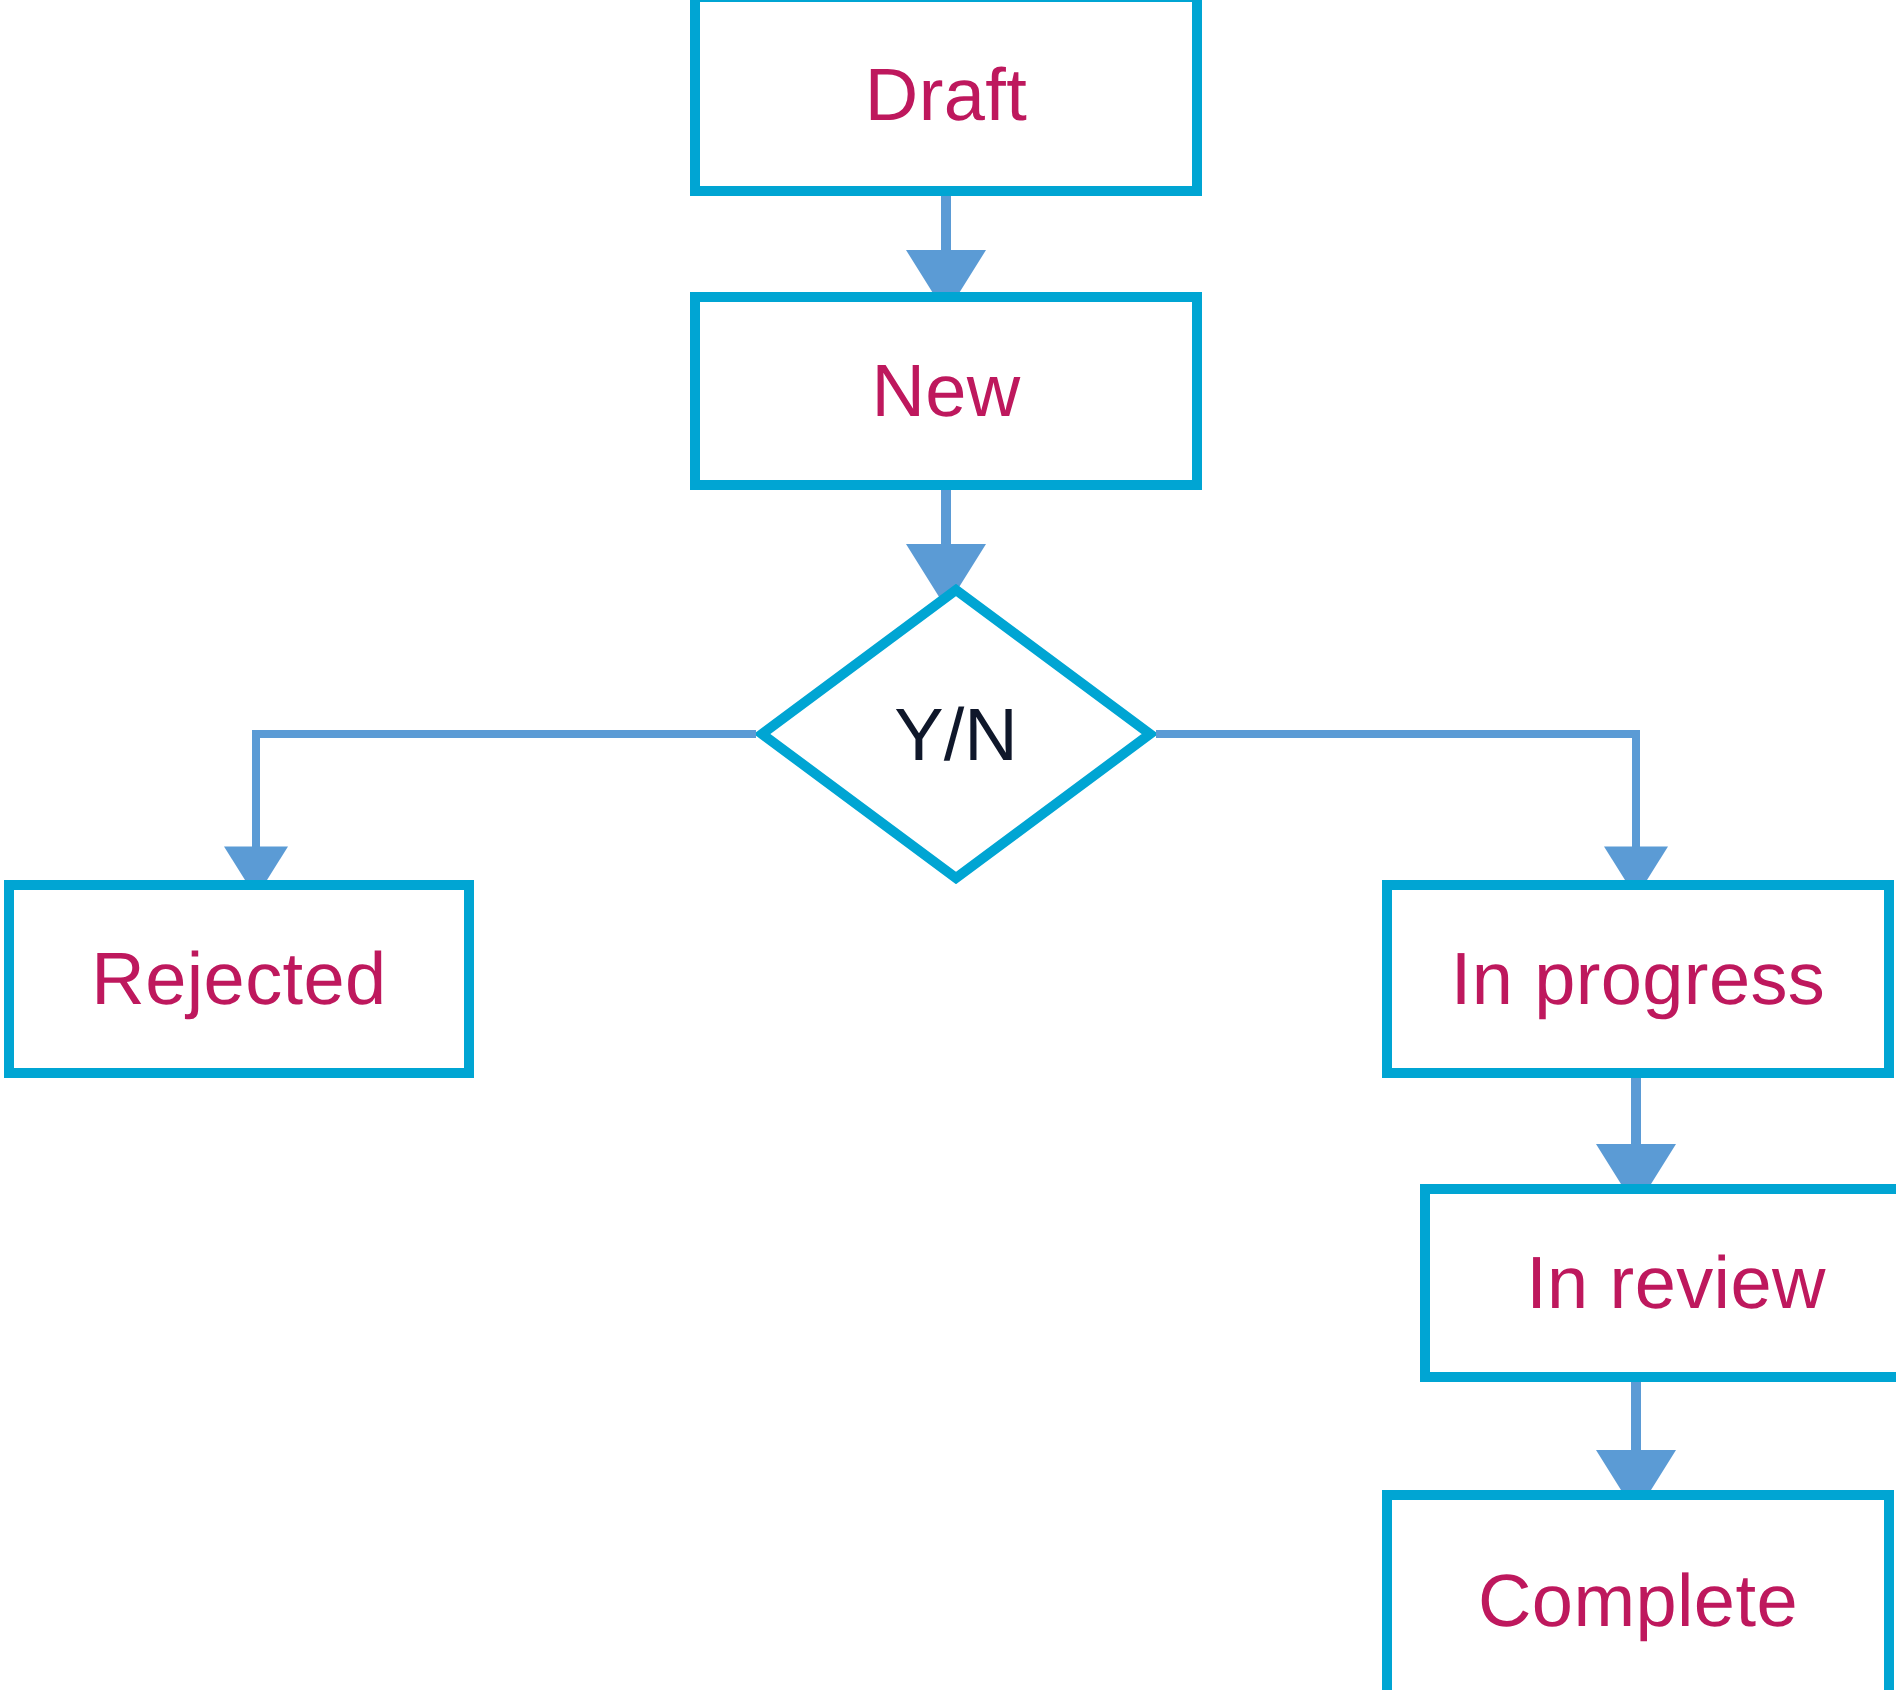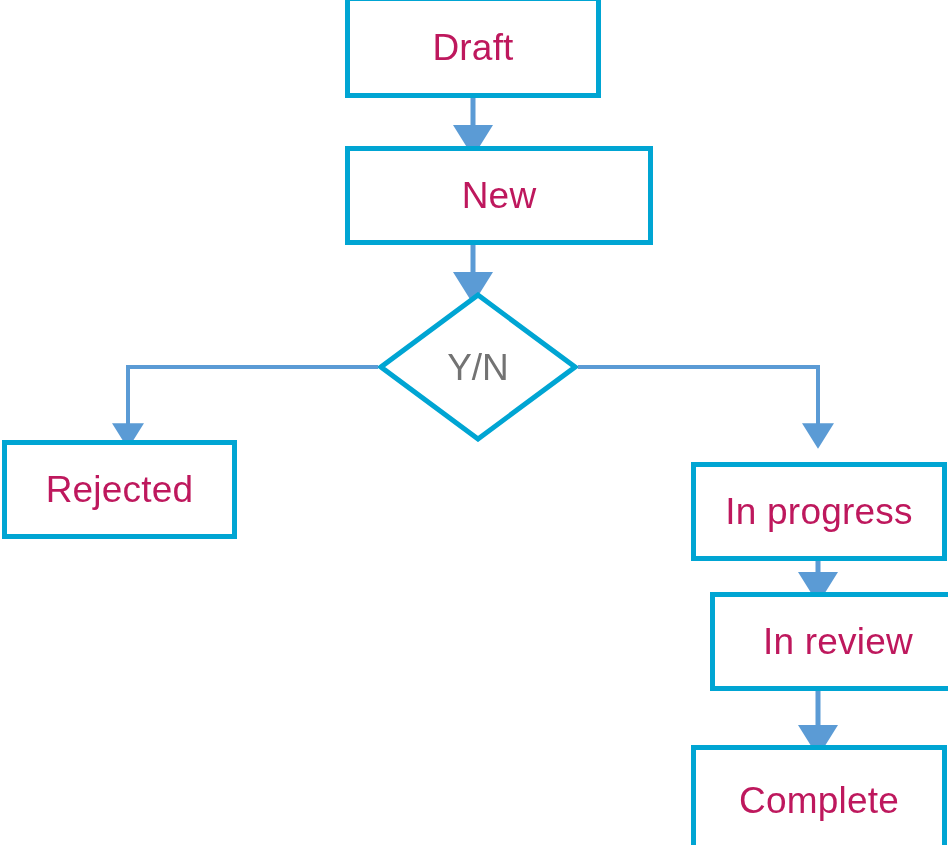--- a/index.html
+++ b/index.html
@@ -45,21 +45,21 @@
     white-space: nowrap;
     letter-spacing: 0.2px;
   }
   .node-decision {
     background: transparent;
     border: none;
   }
   .decision-label {
     position: relative;
     z-index: 2;
-    color: #737373;
+    color: #0f172a;
     font-size: 37px;
     line-height: 1;
     white-space: nowrap;
   }
   .decision-shape {
     position: absolute;
     left: 0;
     top: 0;
     width: 100%;
     height: 100%;
@@ -100,36 +100,36 @@
 
     <g>
       <path d="M818,691 L818,736" stroke="#5b9bd5" stroke-width="5" fill="none" marker-end="url(#arrowhead)"></path>
     </g>
   </svg>
 
   <div class="node node-process" style="left:345px; top:-4px; width:256px; height:102px;">
     <span class="node-label">Draft</span>
   </div>
 
-  <div class="node node-process" style="left:345px; top:146px; width:308px; height:99px;">
+  <div class="node node-process" style="left:345px; top:146px; width:256px; height:99px;">
     <span class="node-label">New</span>
   </div>
 
   <div class="node node-decision" style="left:378px; top:292px; width:200px; height:150px;">
     <svg class="decision-shape" viewBox="0 0 200 150" preserveAspectRatio="none" xmlns="http://www.w3.org/2000/svg">
       <polygon points="100,3 197,75 100,147 3,75" fill="#ffffff" stroke="#00a5d3" stroke-width="5" stroke-linejoin="miter"></polygon>
     </svg>
     <span class="decision-label">Y/N</span>
   </div>
 
   <div class="node node-process" style="left:2px; top:440px; width:235px; height:99px;">
     <span class="node-label">Rejected</span>
   </div>
 
-  <div class="node node-process" style="left:691px; top:440px; width:256px; height:99px;margin-top:22px;">
+  <div class="node node-process" style="left:691px; top:440px; width:256px; height:99px;">
     <span class="node-label">In progress</span>
   </div>
 
   <div class="node node-process" style="left:710px; top:592px; width:256px; height:99px;">
     <span class="node-label">In review</span>
   </div>
 
   <div class="node node-process" style="left:691px; top:745px; width:256px; height:110px;">
     <span class="node-label">Complete</span>
   </div>

